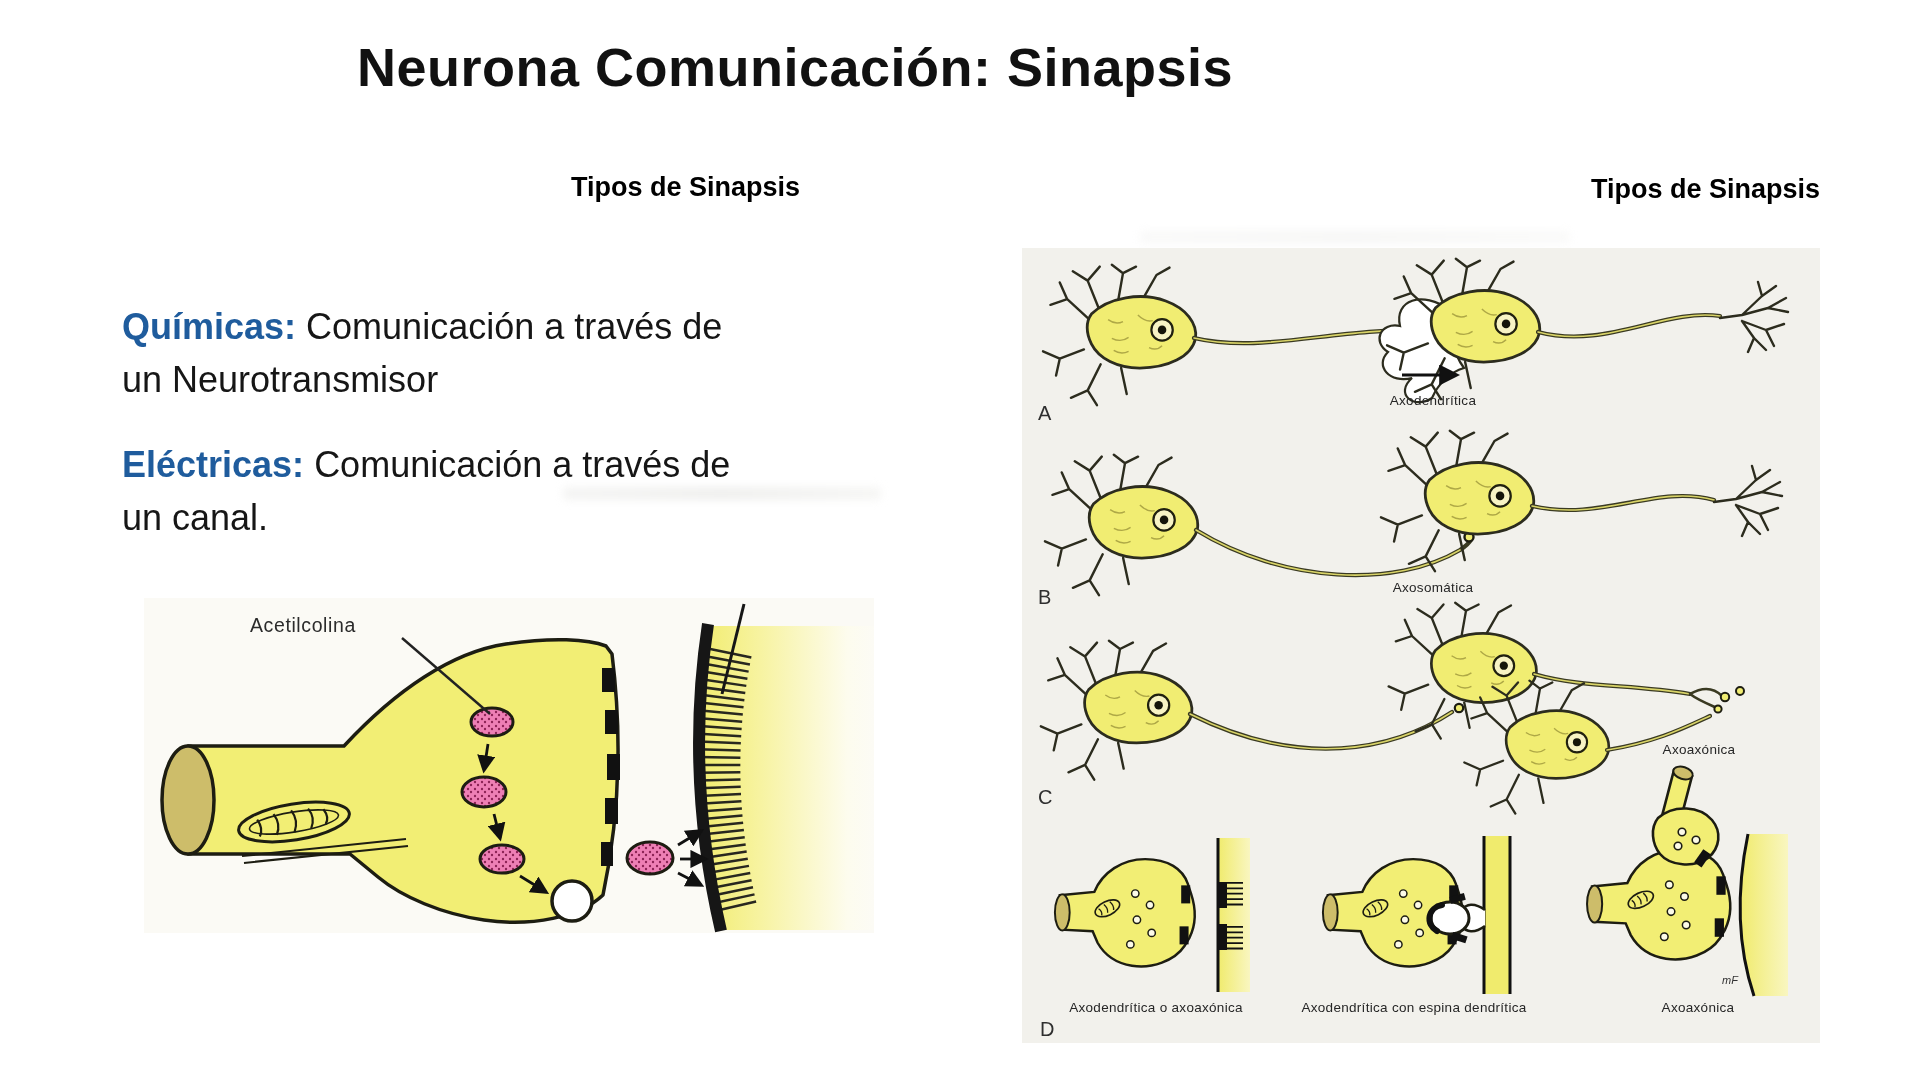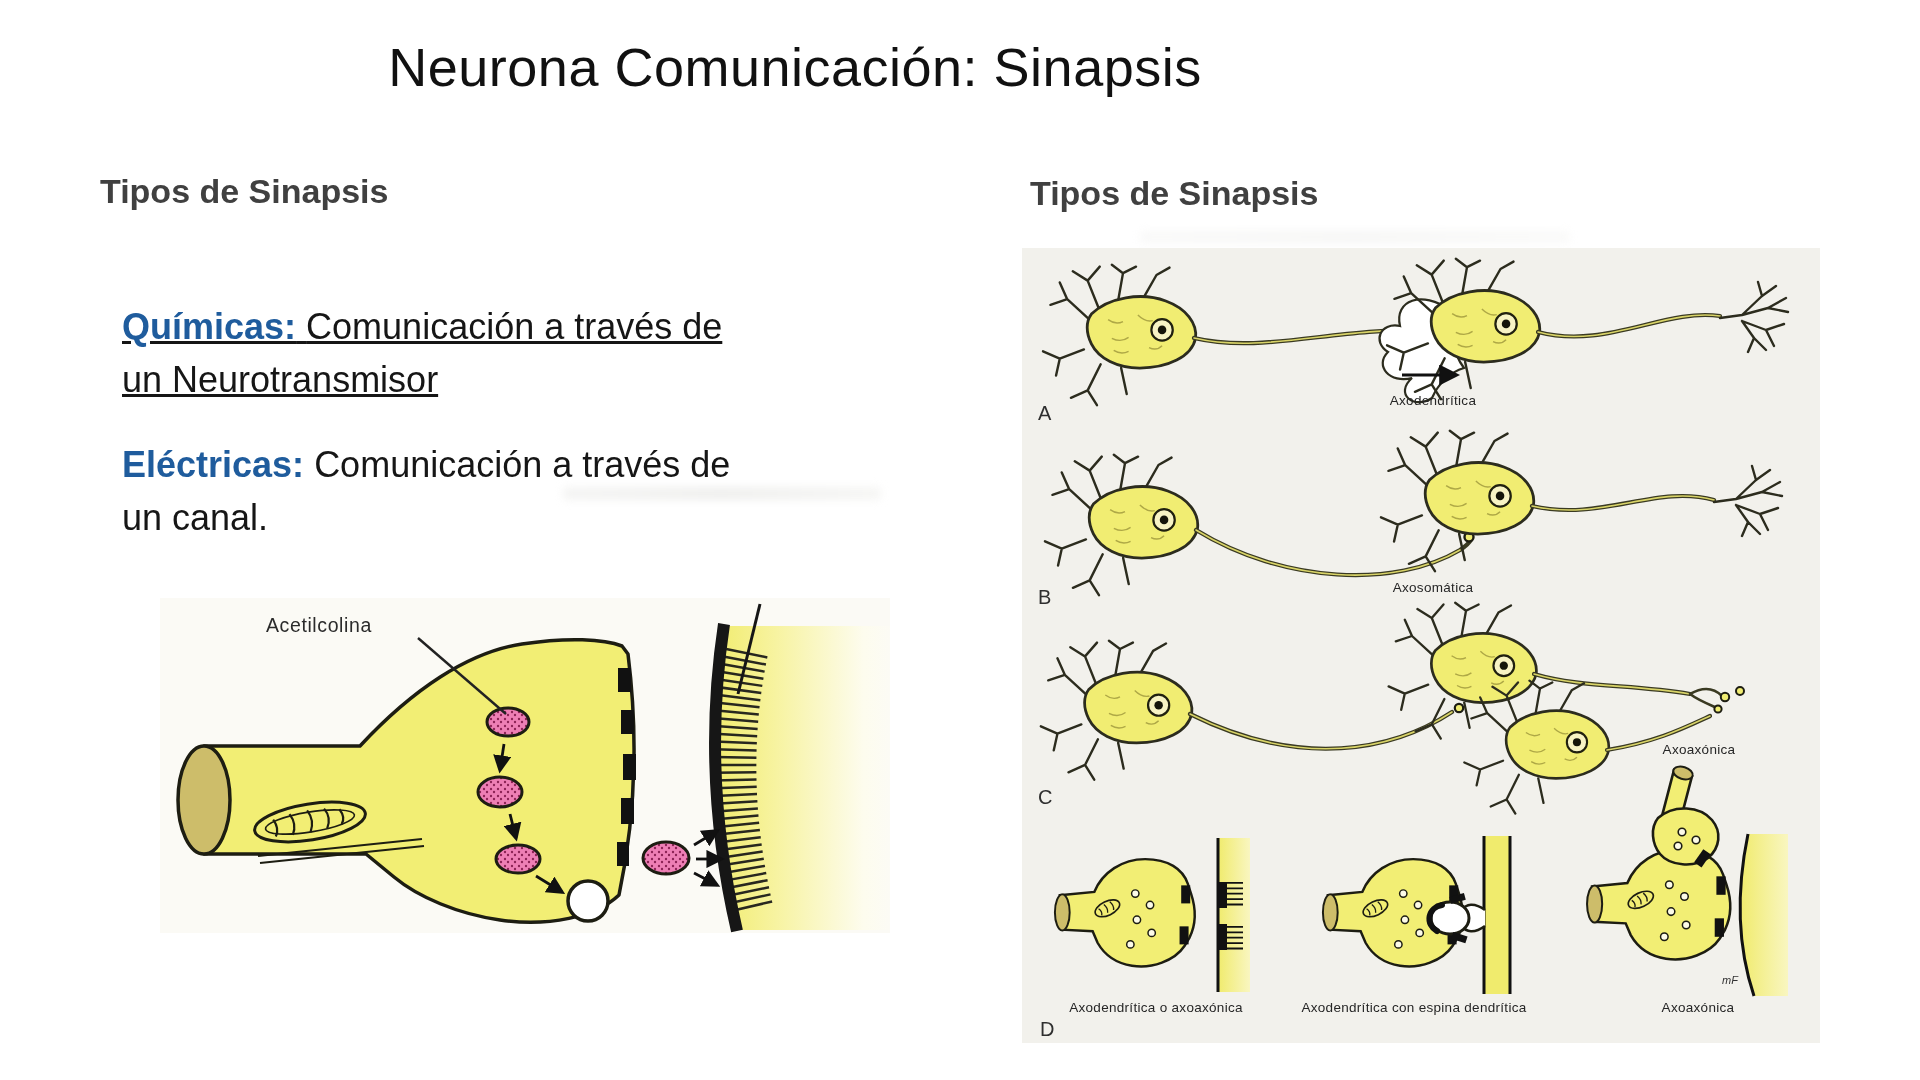--- a/index.html
+++ b/index.html
@@ -5,35 +5,35 @@
   html,body{margin:0;padding:0;}
   body{
     width:1920px;height:1080px;position:relative;overflow:hidden;
     background:#ffffff;
     font-family:"Liberation Sans", sans-serif;
     color:#1a1a1a;
   }
   .abs{position:absolute;}
   h1.title{
     left:0;top:36px;width:1590px;margin:0;text-align:center;
-    font-size:54px;font-weight:400;letter-spacing:.5px;color:#111;
+    font-size:54px;font-weight:700;letter-spacing:.5px;color:#111;
   }
   h2.subhead{
-    margin:0;text-align:left;font-size:34px;font-weight:700;color:#404040;
+    margin:0;text-align:right;font-size:27px;font-weight:700;color:#000000;
   }
   .subhead.left-h{left:100px;top:172px;width:700px;}
   .subhead.right-h{left:1030px;top:174px;width:790px;}
   .bullet{
     left:122px;width:630px;margin:0;
     font-size:36px;line-height:53px;color:#161616;
   }
   .bullet .term{font-weight:700;color:#1f5c9d;}
-  .b1{top:300px;text-decoration:underline;} .b2{top:430px;margin-top:8px;}
+  .b1{top:300px;} .b2{top:430px;margin-top:8px;}
   .fig-left{
-    left:160px;top:598px;width:730px;height:335px;background:#c4b5fd;
+    left:144px;top:598px;width:730px;height:335px;background:#c4b5fd;
   }
   .fig-right{
     left:1022px;top:248px;width:798px;height:795px;background:#fca5a5;
   }
   .smudge{
     background:linear-gradient(90deg,#ececea,#e2e2df,#efefec);
     filter:blur(4px);border-radius:4px;
   }
   .sm1{left:563px;top:487px;width:318px;height:13px;opacity:.55;}
   .sm2{left:1140px;top:231px;width:430px;height:12px;opacity:.3;}

